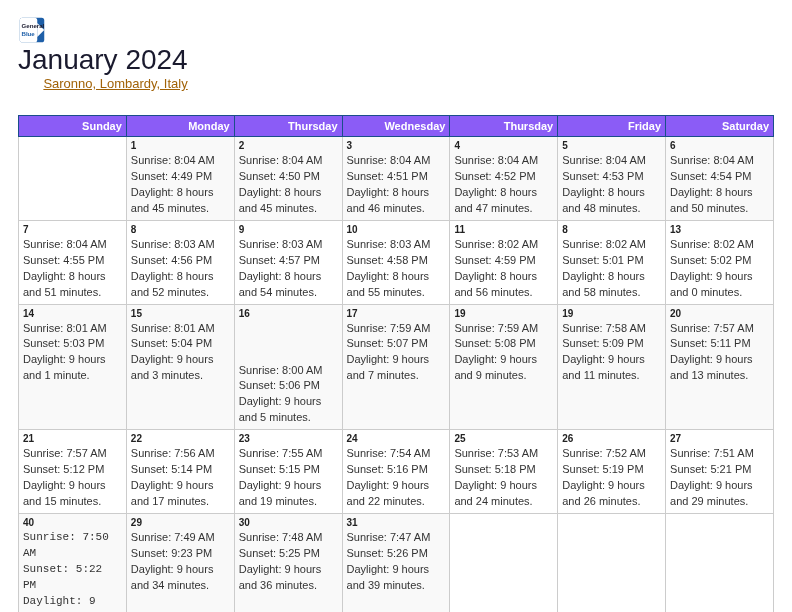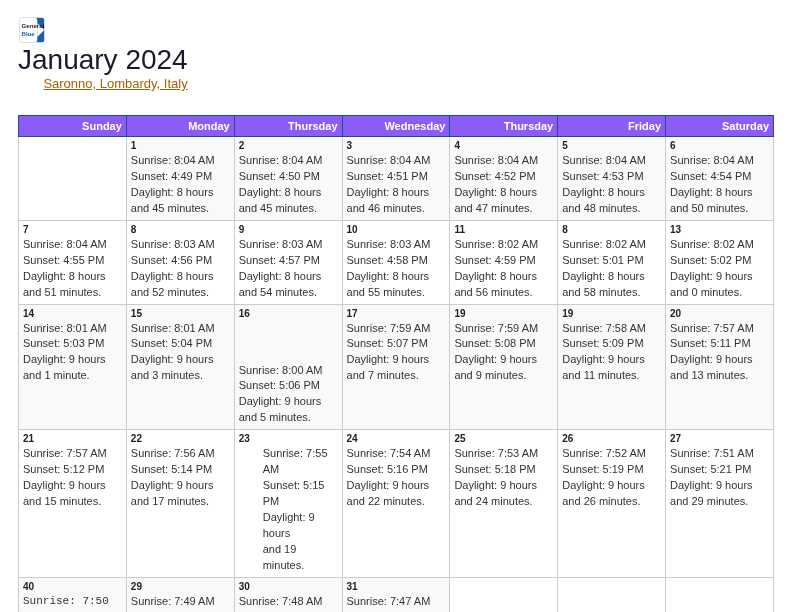--- a/index.html
+++ b/index.html
@@ -275,21 +275,21 @@
           </td>
           <td>
             <span class="day-num">22</span>
             <div class="day-info" style="white-space: pre-line;">Sunrise: 7:56 AM
 Sunset: 5:14 PM
 Daylight: 9 hours
 and 17 minutes.</div>
           </td>
           <td>
             <span class="day-num">23</span>
-            <div class="day-info" style="white-space: pre-line; margin-left: 24px;">Sunrise: 7:55 AM
+            <div class="day-info" style="white-space: pre-line;">Sunrise: 7:55 AM
 Sunset: 5:15 PM
 Daylight: 9 hours
 and 19 minutes.</div>
           </td>
           <td>
             <span class="day-num">24</span>
             <div class="day-info" style="white-space: pre-line;">Sunrise: 7:54 AM
 Sunset: 5:16 PM
 Daylight: 9 hours
 and 22 minutes.</div>

